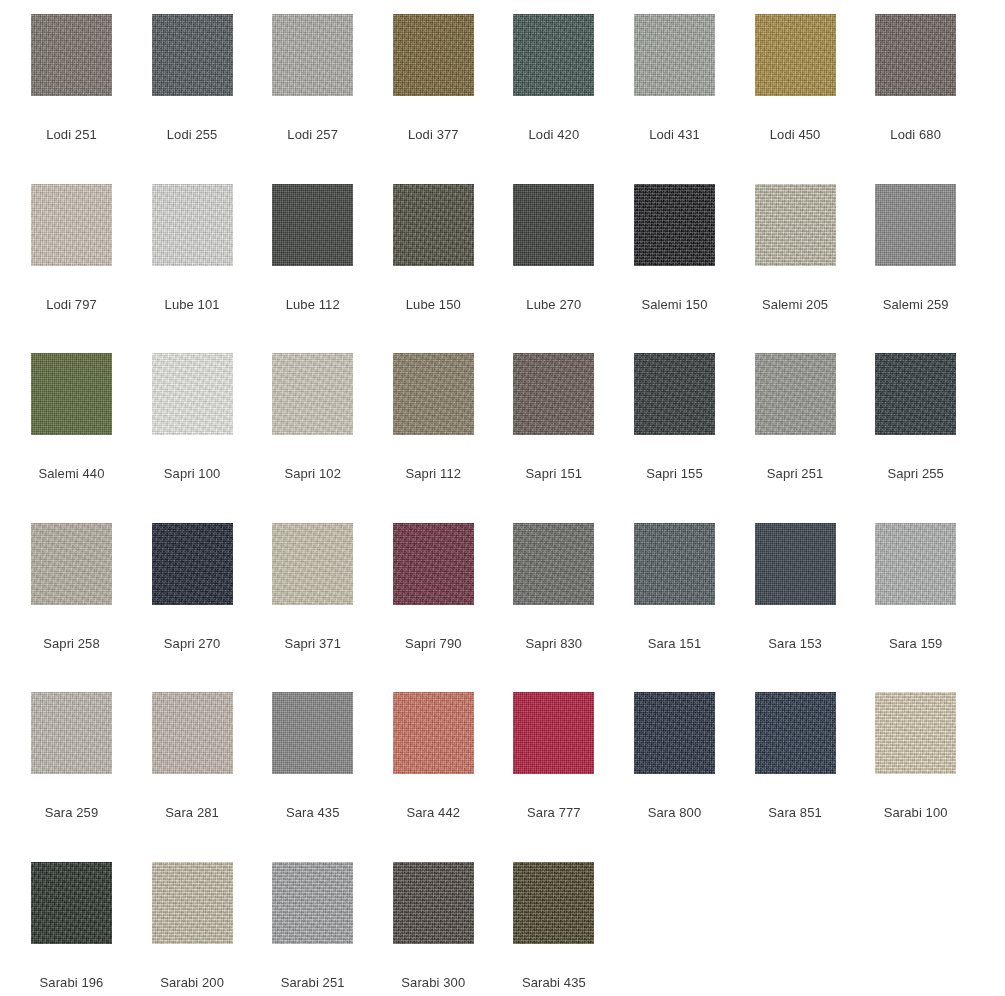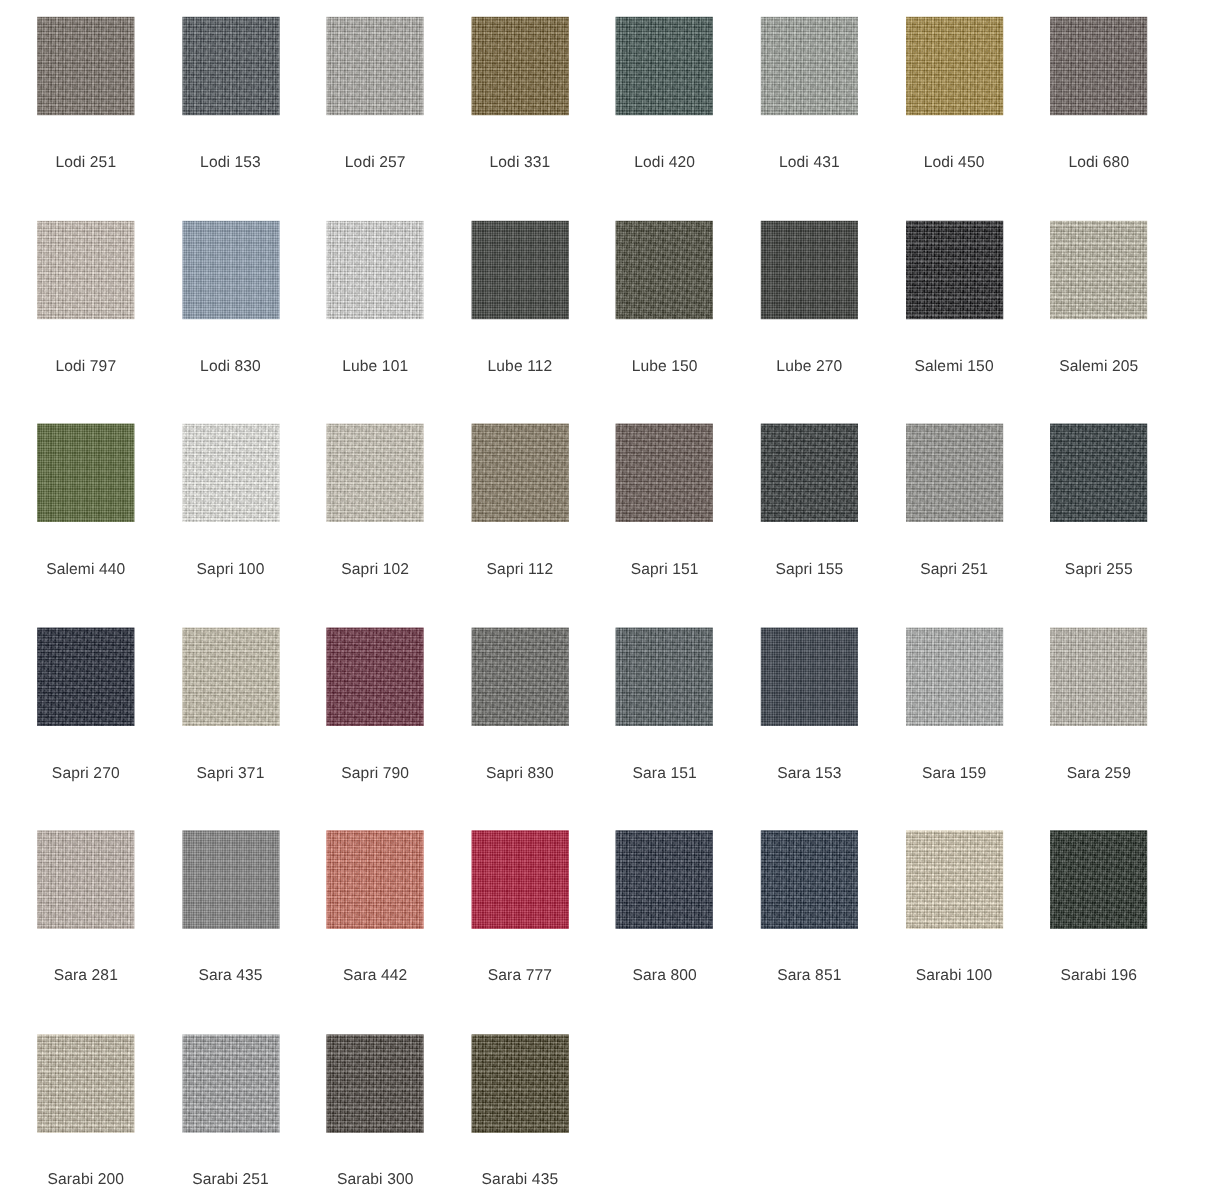--- a/index.html
+++ b/index.html
@@ -120,39 +120,39 @@
       </div>
       <div class="swatch-label">Lodi 251</div>
     </div>
     <div class="swatch-cell">
       <div class="swatch-chip tex-linen" style="background-color: rgb(78, 86, 92);">
         <div class="weave weave-warp"></div>
         <div class="weave weave-weft"></div>
         <div class="weave weave-slub"></div>
         <div class="weave weave-nub"></div>
       </div>
-      <div class="swatch-label">Lodi 153</div>
+      <div class="swatch-label">Lodi 255</div>
     </div>
     <div class="swatch-cell">
       <div class="swatch-chip tex-linen" style="background-color: rgb(180, 178, 173);">
         <div class="weave weave-warp"></div>
         <div class="weave weave-weft"></div>
         <div class="weave weave-slub"></div>
         <div class="weave weave-nub"></div>
       </div>
       <div class="swatch-label">Lodi 257</div>
     </div>
     <div class="swatch-cell">
       <div class="swatch-chip tex-linen" style="background-color: rgb(122, 100, 52);">
         <div class="weave weave-warp"></div>
         <div class="weave weave-weft"></div>
         <div class="weave weave-slub"></div>
         <div class="weave weave-nub"></div>
       </div>
-      <div class="swatch-label">Lodi 331</div>
+      <div class="swatch-label">Lodi 377</div>
     </div>
     <div class="swatch-cell">
       <div class="swatch-chip tex-linen" style="background-color: rgb(62, 84, 80);">
         <div class="weave weave-warp"></div>
         <div class="weave weave-weft"></div>
         <div class="weave weave-slub"></div>
         <div class="weave weave-nub"></div>
       </div>
       <div class="swatch-label">Lodi 420</div>
     </div>
@@ -186,29 +186,20 @@
     <div class="swatch-cell">
       <div class="swatch-chip tex-linen" style="background-color: rgb(214, 202, 190);">
         <div class="weave weave-warp"></div>
         <div class="weave weave-weft"></div>
         <div class="weave weave-slub"></div>
         <div class="weave weave-nub"></div>
       </div>
       <div class="swatch-label">Lodi 797</div>
     </div>
     <div class="swatch-cell">
-      <div class="swatch-chip tex-flat" style="background-color: rgb(146, 163, 182);">
-        <div class="weave weave-warp"></div>
-        <div class="weave weave-weft"></div>
-        <div class="weave weave-slub"></div>
-        <div class="weave weave-nub"></div>
-      </div>
-      <div class="swatch-label">Lodi 830</div>
-    </div>
-    <div class="swatch-cell">
       <div class="swatch-chip tex-linen" style="background-color: rgb(227, 227, 225);">
         <div class="weave weave-warp"></div>
         <div class="weave weave-weft"></div>
         <div class="weave weave-slub"></div>
         <div class="weave weave-nub"></div>
       </div>
       <div class="swatch-label">Lube 101</div>
     </div>
     <div class="swatch-cell">
       <div class="swatch-chip tex-flat" style="background-color: rgb(64, 67, 63);">
@@ -249,20 +240,29 @@
     <div class="swatch-cell">
       <div class="swatch-chip tex-rib" style="background-color: rgb(213, 207, 185);">
         <div class="weave weave-warp"></div>
         <div class="weave weave-weft"></div>
         <div class="weave weave-slub"></div>
         <div class="weave weave-nub"></div>
       </div>
       <div class="swatch-label">Salemi 205</div>
     </div>
     <div class="swatch-cell">
+      <div class="swatch-chip tex-flat" style="background-color: rgb(140, 140, 140);">
+        <div class="weave weave-warp"></div>
+        <div class="weave weave-weft"></div>
+        <div class="weave weave-slub"></div>
+        <div class="weave weave-nub"></div>
+      </div>
+      <div class="swatch-label">Salemi 259</div>
+    </div>
+    <div class="swatch-cell">
       <div class="swatch-chip tex-flat" style="background-color: rgb(91, 107, 59);">
         <div class="weave weave-warp"></div>
         <div class="weave weave-weft"></div>
         <div class="weave weave-slub"></div>
         <div class="weave weave-nub"></div>
       </div>
       <div class="swatch-label">Salemi 440</div>
     </div>
     <div class="swatch-cell">
       <div class="swatch-chip tex-boucle" style="background-color: rgb(239, 239, 234);">
@@ -319,20 +319,29 @@
       <div class="swatch-label">Sapri 251</div>
     </div>
     <div class="swatch-cell">
       <div class="swatch-chip tex-boucle" style="background-color: rgb(47, 58, 61);">
         <div class="weave weave-warp"></div>
         <div class="weave weave-weft"></div>
         <div class="weave weave-slub"></div>
         <div class="weave weave-nub"></div>
       </div>
       <div class="swatch-label">Sapri 255</div>
+    </div>
+    <div class="swatch-cell">
+      <div class="swatch-chip tex-boucle" style="background-color: rgb(187, 181, 166);">
+        <div class="weave weave-warp"></div>
+        <div class="weave weave-weft"></div>
+        <div class="weave weave-slub"></div>
+        <div class="weave weave-nub"></div>
+      </div>
+      <div class="swatch-label">Sapri 258</div>
     </div>
     <div class="swatch-cell">
       <div class="swatch-chip tex-boucle" style="background-color: rgb(30, 36, 51);">
         <div class="weave weave-warp"></div>
         <div class="weave weave-weft"></div>
         <div class="weave weave-slub"></div>
         <div class="weave weave-nub"></div>
       </div>
       <div class="swatch-label">Sapri 270</div>
     </div>

